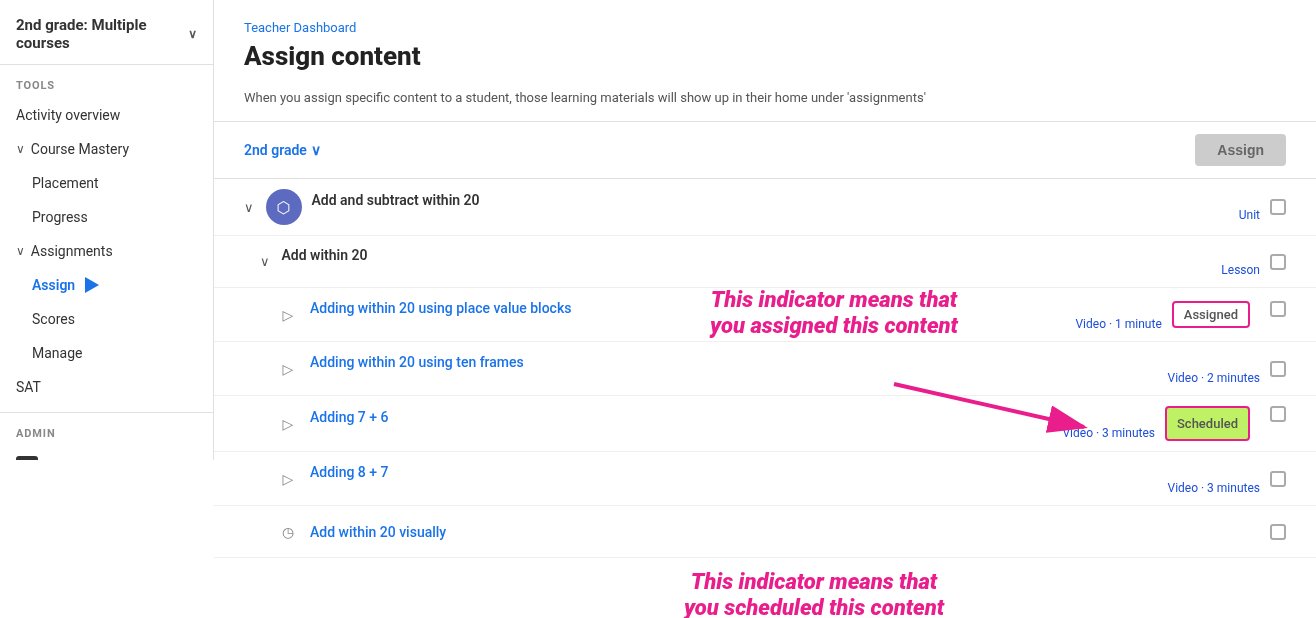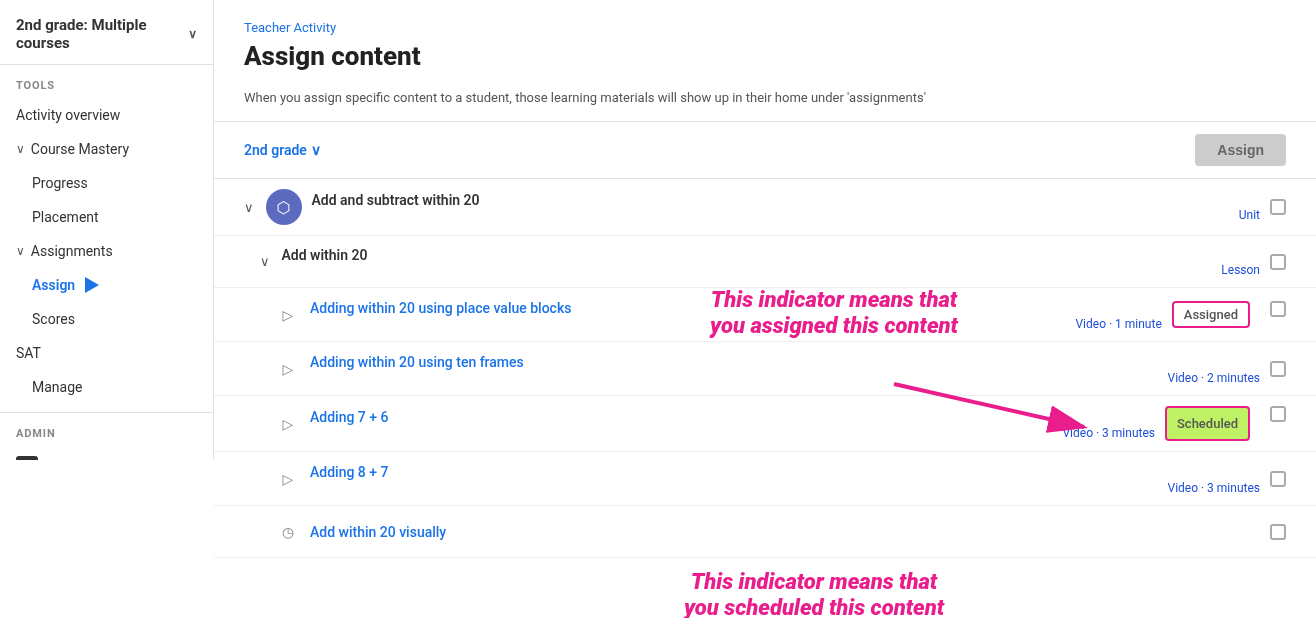--- a/index.html
+++ b/index.html
@@ -273,61 +273,61 @@
   <div class="sidebar-item">
     <span>Activity overview</span>
   </div>
 
   <div class="sidebar-item">
     <span class="sidebar-chevron">∨</span>
     <span>Course Mastery</span>
   </div>
 
   <div class="sidebar-item sidebar-item-indent">
+    <span>Placement</span>
+  </div>
+
+  <div class="sidebar-item sidebar-item-indent">
     <span>Progress</span>
-  </div>
-
-  <div class="sidebar-item sidebar-item-indent">
-    <span>Placement</span>
   </div>
 
   <div class="sidebar-item">
     <span class="sidebar-chevron">∨</span>
     <span>Assignments</span>
   </div>
 
   <div class="sidebar-item sidebar-item-indent active">
     <span>Assign</span>
     <span class="sidebar-arrow"></span>
   </div>
 
   <div class="sidebar-item sidebar-item-indent">
     <span>Scores</span>
   </div>
 
+  <div class="sidebar-item sidebar-item-indent">
+    <span>Manage</span>
+  </div>
+
   <div class="sidebar-item">
     <span>SAT</span>
-  </div>
-
-  <div class="sidebar-item sidebar-item-indent">
-    <span>Manage</span>
   </div>
 
   <div class="admin-section">
     <div class="sidebar-section-label">ADMIN</div>
     <div class="admin-item">
       <div class="admin-icon">✎</div>
       <span>h this page</span>
     </div>
   </div>
 </nav>
 
 <div class="main">
   <div class="main-header">
-    <div class="breadcrumb">Teacher Activity</div>
+    <div class="breadcrumb">Teacher Dashboard</div>
     <div class="page-title">Assign content</div>
     <div class="page-subtitle">When you assign specific content to a student, those learning materials will show up in their home under 'assignments'</div>
   </div>
 
   <div class="toolbar">
     <div class="grade-selector">
       <span>2nd grade</span>
       <span>∨</span>
     </div>
     <button class="assign-btn">Assign</button>

